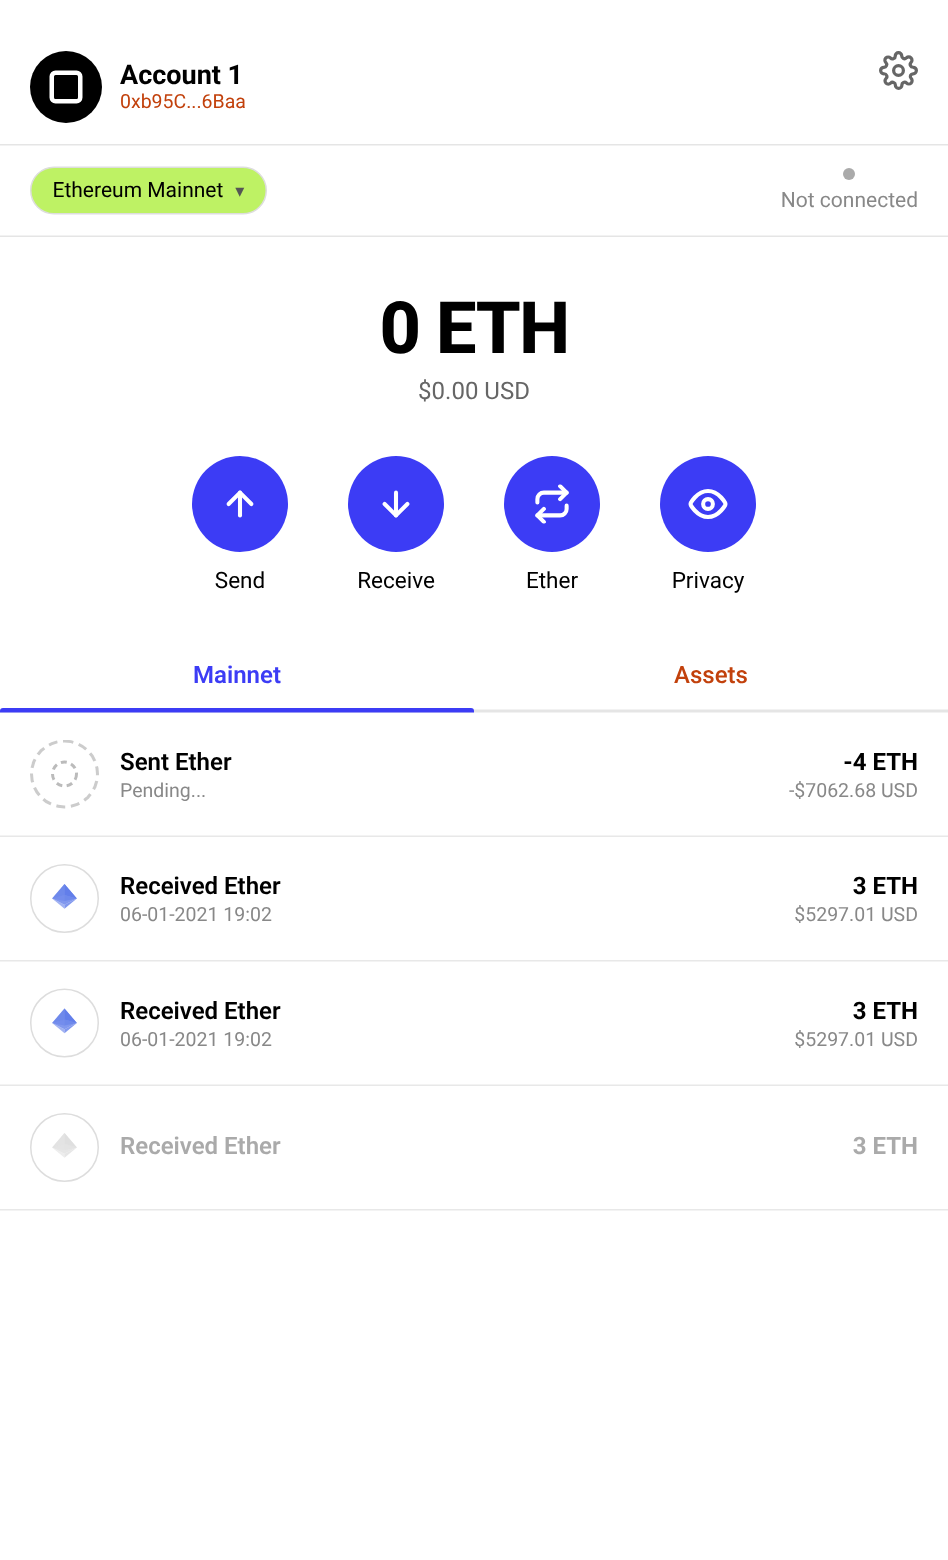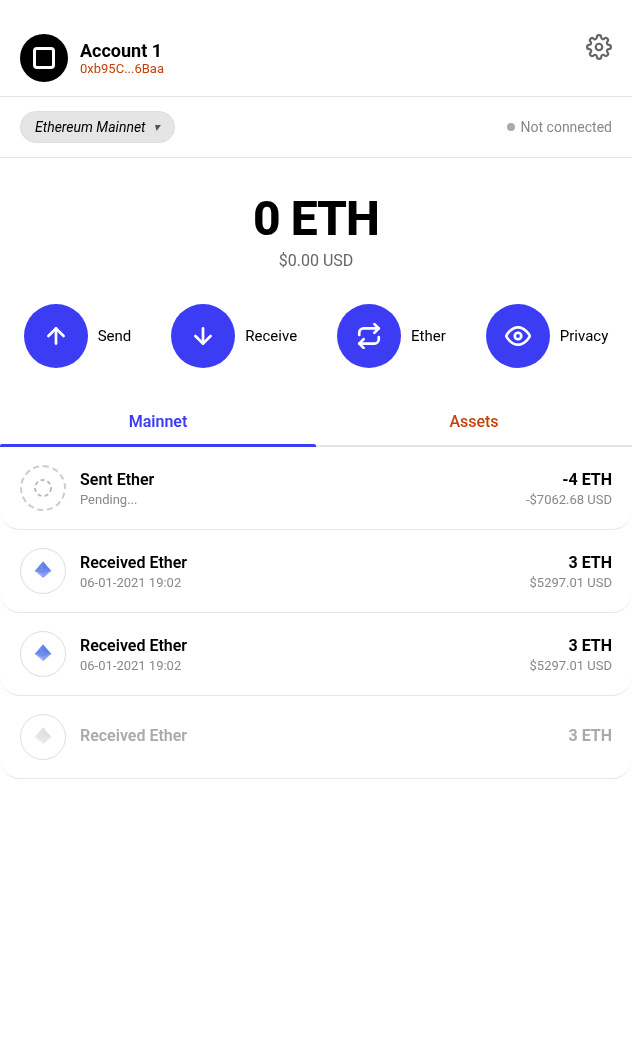--- a/index.html
+++ b/index.html
@@ -61,36 +61,36 @@
       display: flex;
       align-items: center;
       justify-content: space-between;
       padding: 14px 20px;
       border-bottom: 1px solid #e5e5e5;
     }
     .network-select {
       display: flex;
       align-items: center;
       gap: 8px;
-      background: #e5e5e5;
+      background: #bef264;
       border: 1px solid #ddd;
       border-radius: 20px;
       padding: 7px 14px;
       cursor: pointer;
       font-size: 14px;
       color: #000;
-      font-style: italic;
     }
     .network-chevron { font-size: 12px; color: #555; }
     .connection-status {
       display: flex;
       align-items: center;
       gap: 6px;
       font-size: 14px;
       color: #888;
+      flex-direction: column;
     }
     .status-dot {
       width: 8px;
       height: 8px;
       border-radius: 50%;
       background: #aaa;
     }
 
     
     .balance-section {
@@ -111,21 +111,21 @@
 
     
     .actions {
       display: flex;
       justify-content: center;
       gap: 40px;
       padding: 10px 20px 30px 20px;
     }
     .action-item {
       display: flex;
-      flex-direction: row;
+      flex-direction: column;
       align-items: center;
       gap: 10px;
       cursor: pointer;
     }
     .action-btn {
       width: 64px;
       height: 64px;
       border-radius: 50%;
       background: #3c3cf5;
       display: flex;
@@ -173,21 +173,20 @@
     
     .transaction-list {
       padding: 0;
     }
     .transaction-item {
       display: flex;
       align-items: center;
       padding: 18px 20px;
       border-bottom: 1px solid #e8e8e8;
       gap: 14px;
-      border-radius: 20px;
     }
     .tx-icon {
       width: 46px;
       height: 46px;
       border-radius: 50%;
       border: 1px solid #ddd;
       display: flex;
       align-items: center;
       justify-content: center;
       flex-shrink: 0;

